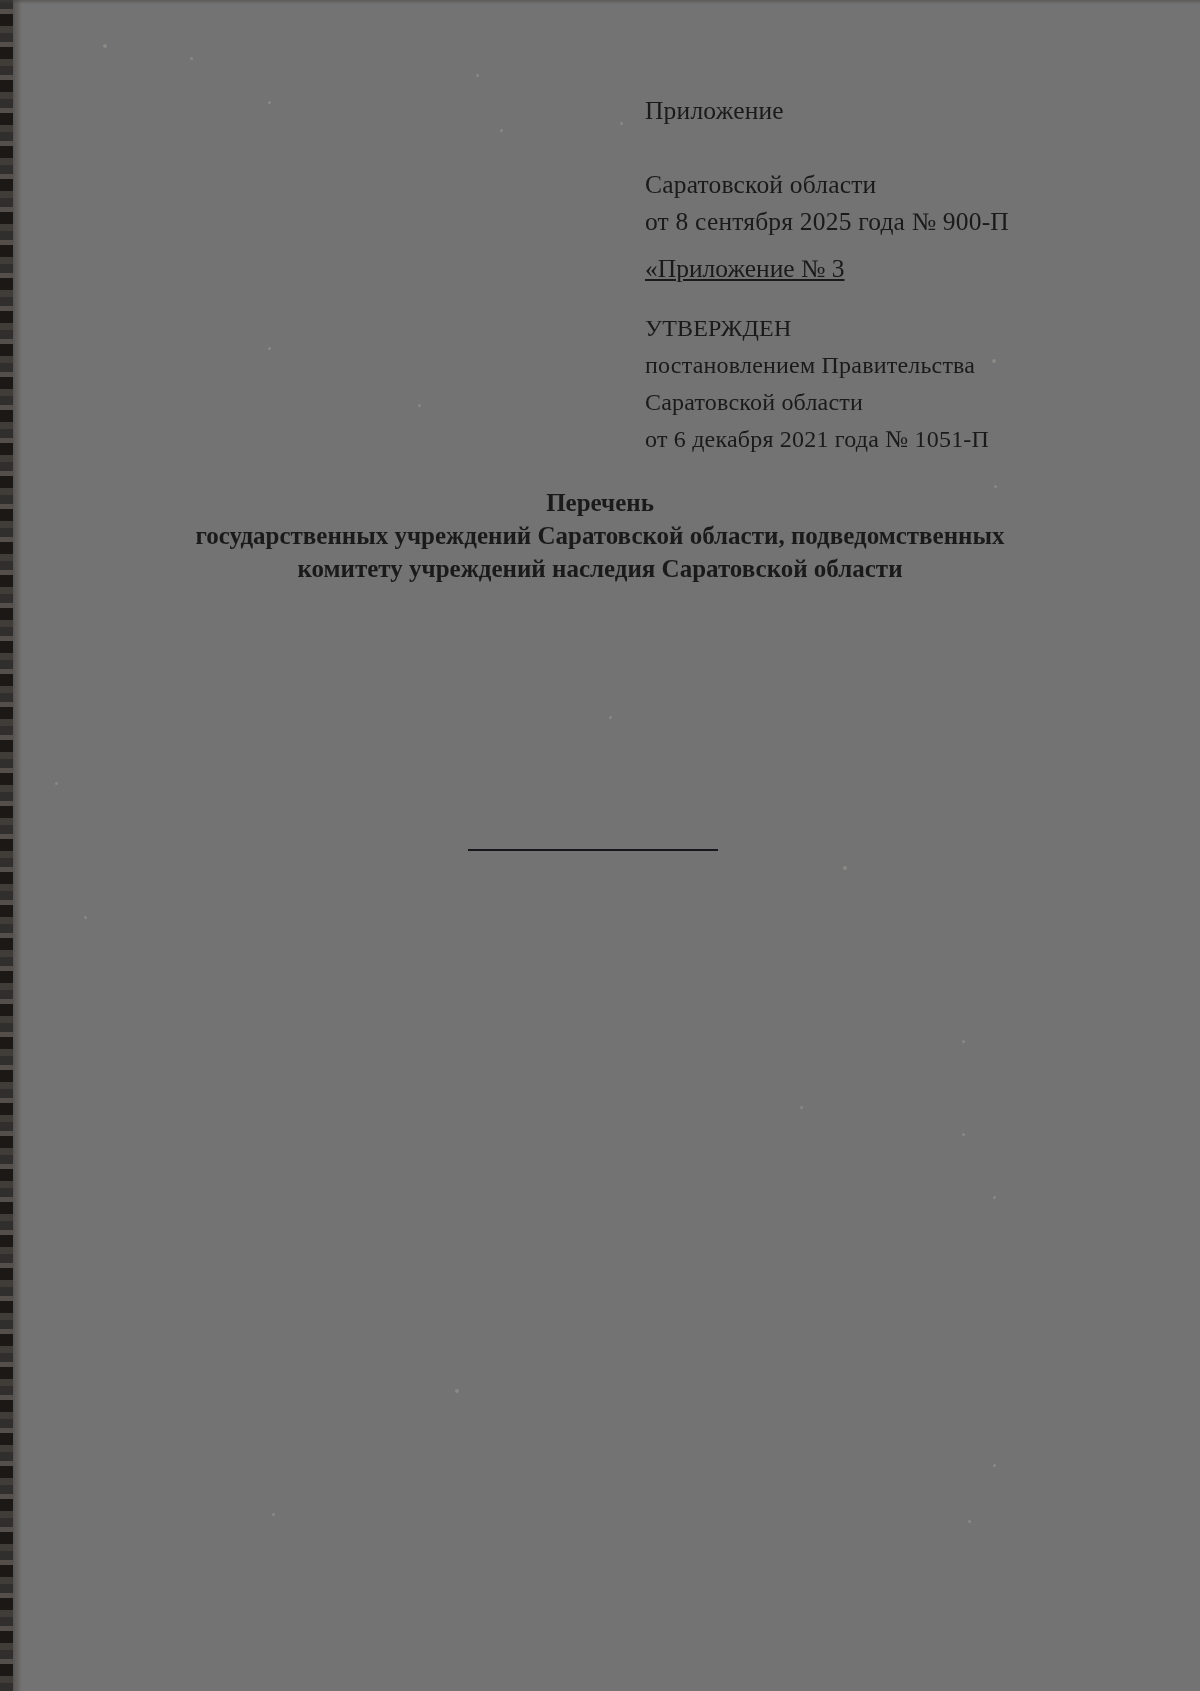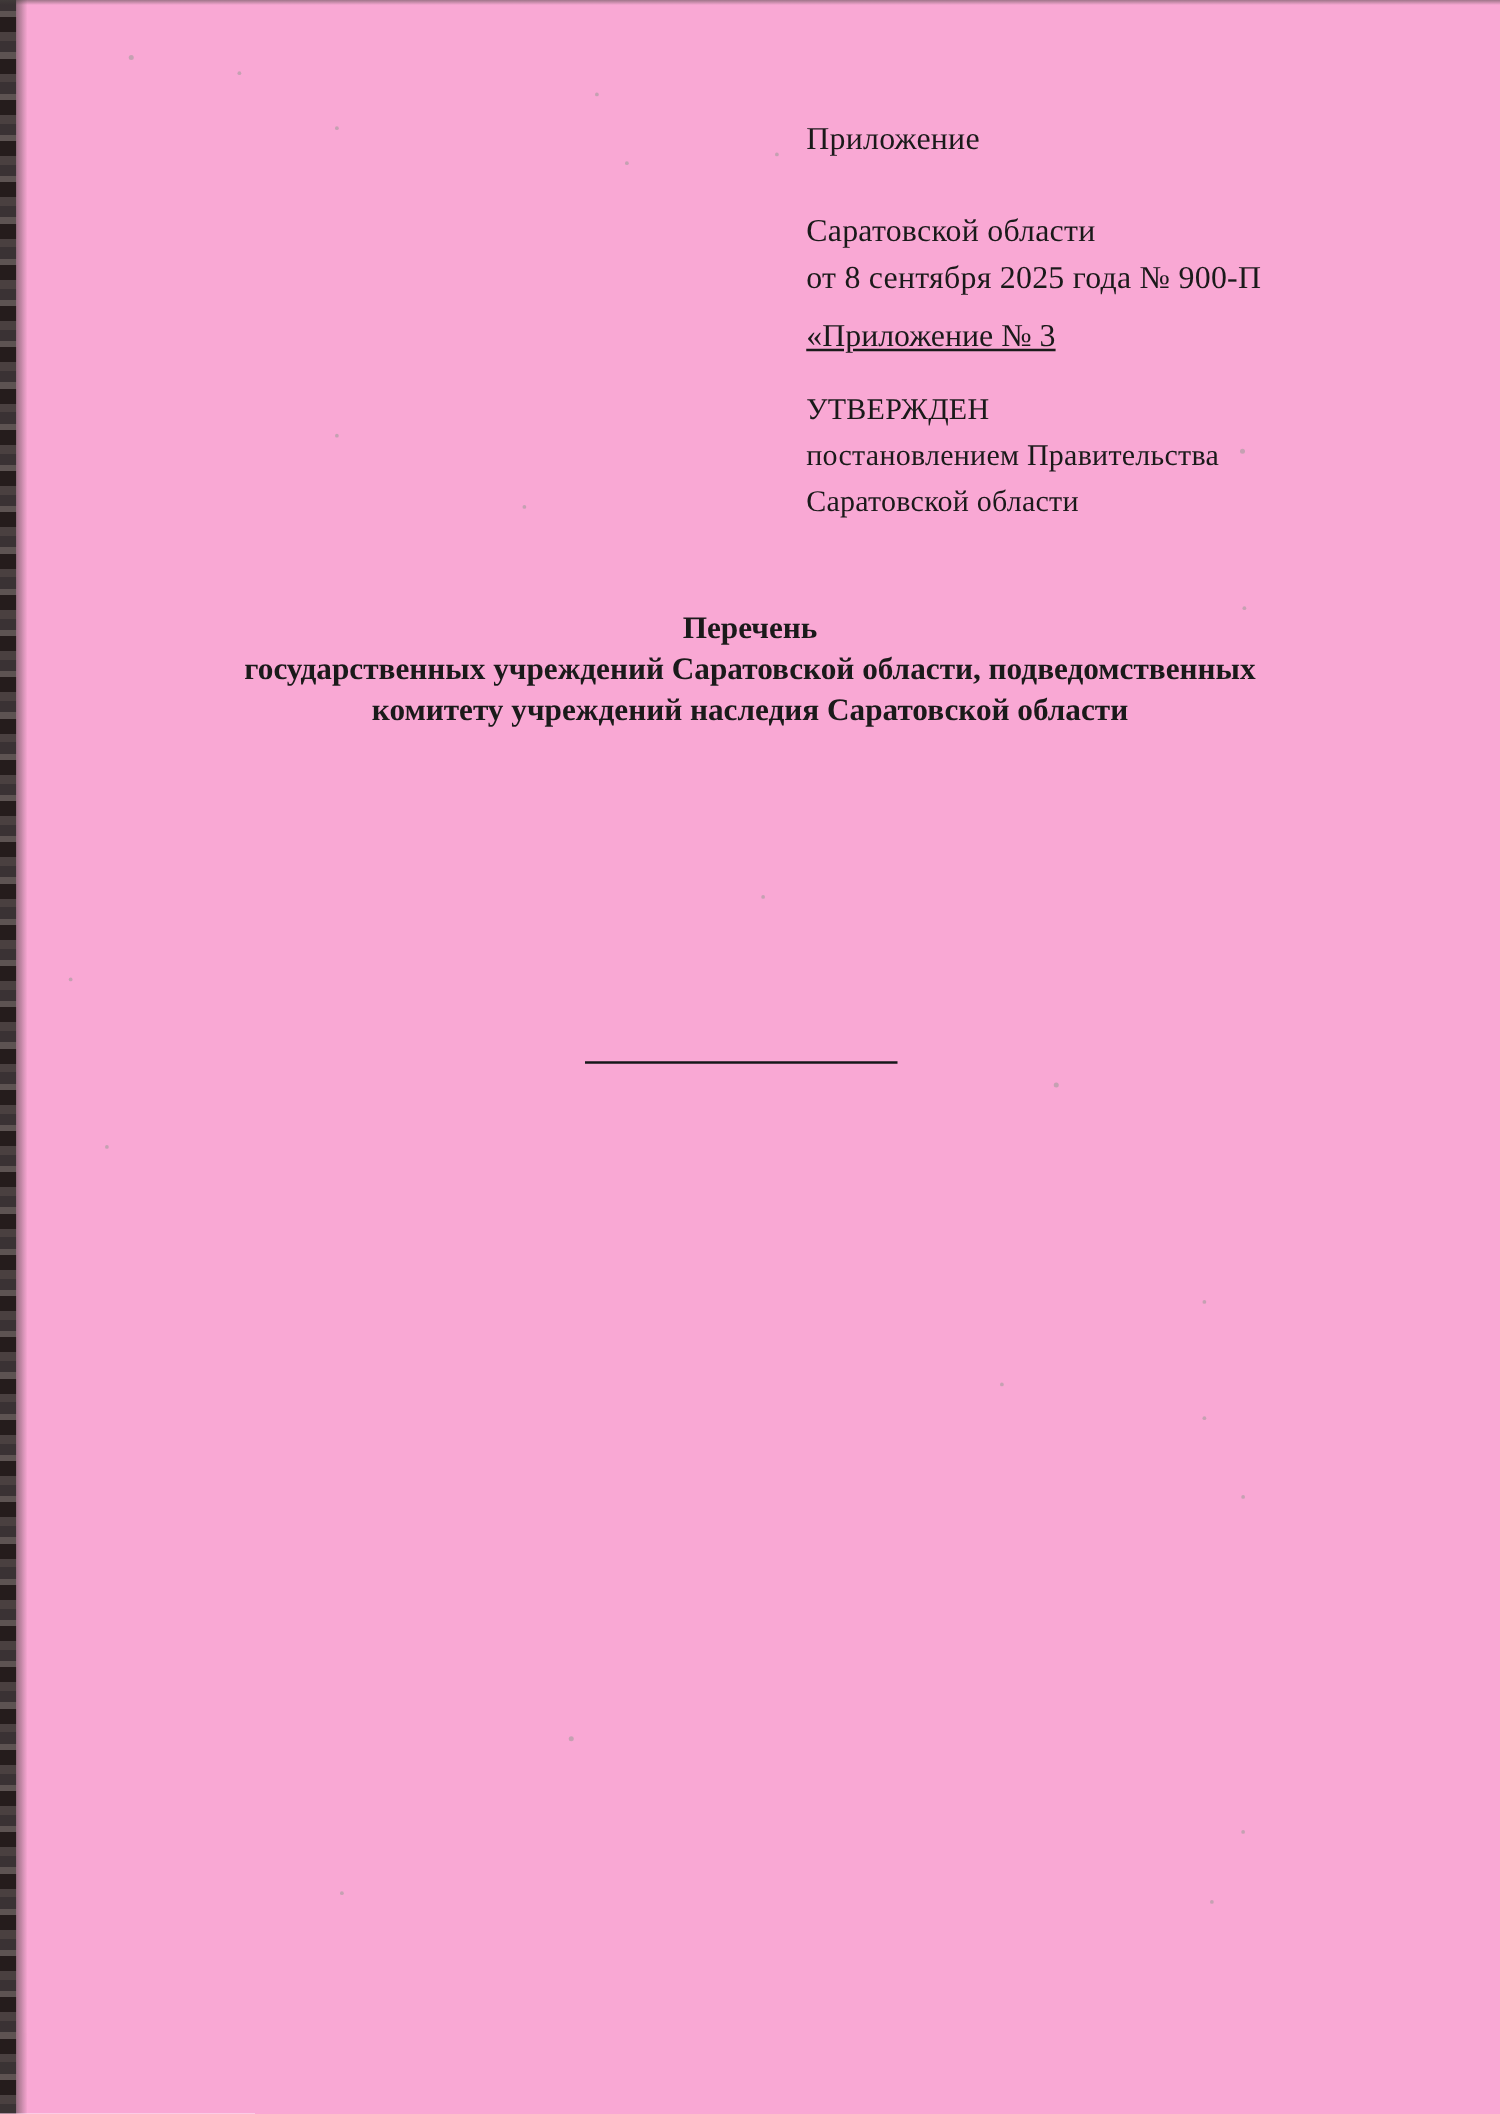--- a/index.html
+++ b/index.html
@@ -5,21 +5,21 @@
   html, body {
     margin: 0;
     padding: 0;
     background: #ffffff;
   }
 
   .page {
     position: relative;
     width: 1200px;
     height: 1691px;
-    background: #f9a8d4;
+    background: #737373;
     overflow: hidden;
     font-family: "Liberation Serif", "DejaVu Serif", serif;
     color: #1a1a1a;
   }
 
   
   .scan-edge-left {
     position: absolute;
     left: 0;
     top: 0;
@@ -163,20 +163,21 @@
     <span class="ln">Саратовской области</span><br>
     <span class="ln">от 8 сентября 2025 года № 900-П</span>
   </div>
 
   <div class="appendix-ref">«Приложение № 3</div>
 
   <div class="approved">
     <span class="ln">УТВЕРЖДЕН</span><br>
     <span class="ln">постановлением Правительства</span><br>
     <span class="ln">Саратовской области</span><br>
+    <span class="ln">от 6 декабря 2021 года № 1051-П</span>
   </div>
 
   <div class="doc-title">
     <span class="t-line">Перечень</span>
     <span class="t-line">государственных учреждений Саратовской области, подведомственных</span>
     <span class="t-line">комитету учреждений наследия Саратовской области</span>
   </div>
 
 
   <div class="rule"></div>

